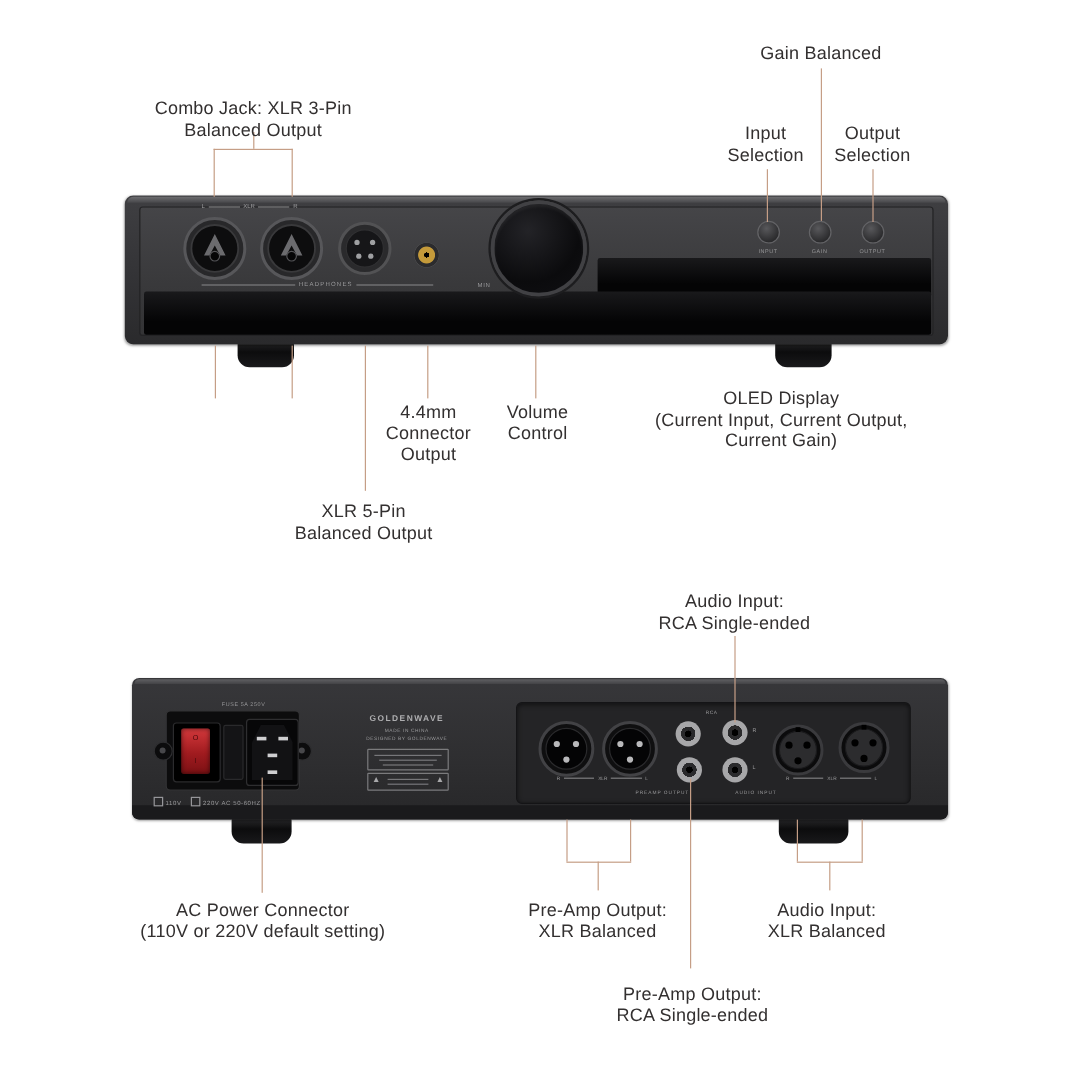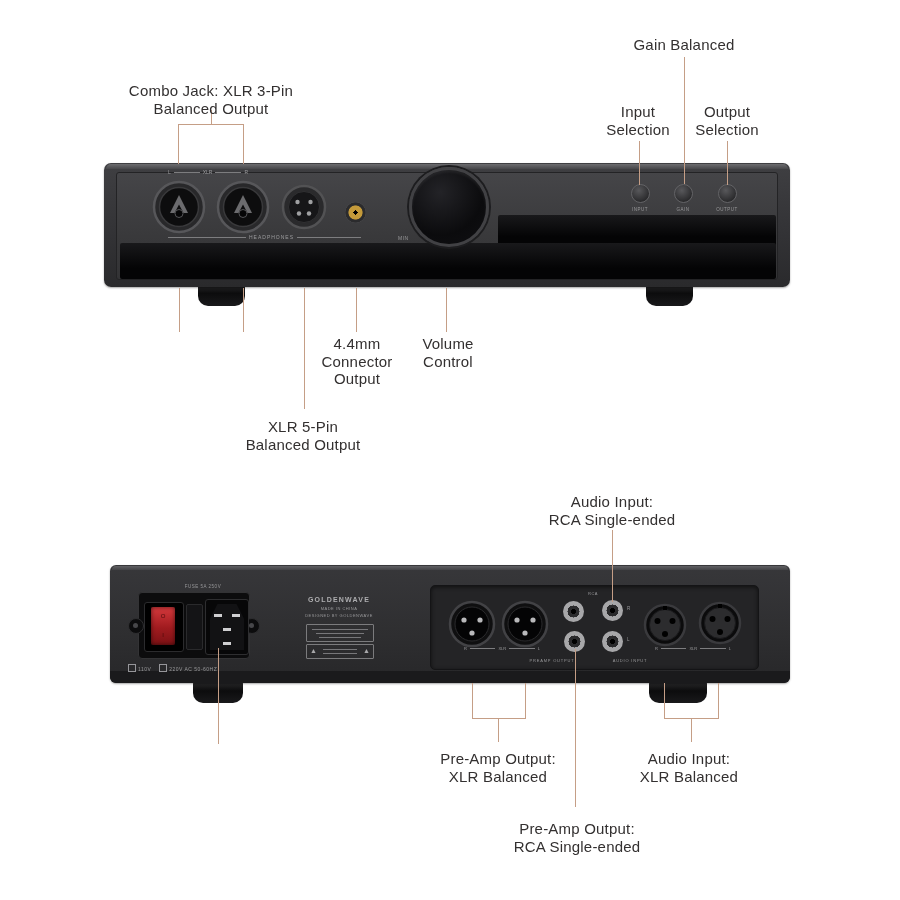--- a/index.html
+++ b/index.html
@@ -64,20 +64,22 @@
   <div class="callout" style="left:684px;top:36px;">Gain Balanced</div>
   <div class="callout" style="left:638px;top:103px;">Input
 Selection</div>
   <div class="callout" style="left:727px;top:103px;">Output
 Selection</div>
   <div class="callout" style="left:357px;top:335px;">4.4mm
 Connector
 Output</div>
   <div class="callout" style="left:448px;top:335px;">Volume
 Control</div>
+  <div class="callout" style="left:651px;top:324px;">OLED Display
+(Current Input, Current Output, Current Gain)</div>
   <div class="callout" style="left:303px;top:418px;">XLR 5-Pin
 Balanced Output</div>
 
   <div class="lv" style="left:211px;top:110px;height:14px;"></div>
   <div class="lh" style="left:178px;top:124px;width:66px;"></div>
   <div class="lv" style="left:178px;top:124px;height:40px;"></div>
   <div class="lv" style="left:243px;top:124px;height:40px;"></div>
   <div class="lv" style="left:684px;top:57px;height:127px;"></div>
   <div class="lv" style="left:639px;top:141px;height:44px;"></div>
   <div class="lv" style="left:727px;top:141px;height:44px;"></div>
@@ -142,20 +144,22 @@
     <div class="pbtn" style="left:527px;top:21px;"></div>
     <div class="pbtn" style="left:570px;top:21px;"></div>
     <div class="pbtn" style="left:614px;top:21px;"></div>
     <div class="tiny c" style="left:536px;top:44px;font-size:4.5px;">INPUT</div>
     <div class="tiny c" style="left:579px;top:44px;font-size:4.5px;">GAIN</div>
     <div class="tiny c" style="left:623px;top:44px;font-size:4.5px;">OUTPUT</div>
   </div>
 
   <div class="callout" style="left:612px;top:493px;">Audio Input:
 RCA Single-ended</div>
+  <div class="callout" style="left:219px;top:750px;">AC Power Connector
+(110V or 220V default setting)</div>
   <div class="callout" style="left:498px;top:750px;">Pre-Amp Output:
 XLR Balanced</div>
   <div class="callout" style="left:689px;top:750px;">Audio Input:
 XLR Balanced</div>
   <div class="callout" style="left:577px;top:820px;">Pre-Amp Output:
 RCA Single-ended</div>
 
   <div class="lv" style="left:612px;top:530px;height:72px;"></div>
   <div class="lv" style="left:218px;top:648px;height:96px;"></div>
   <div class="lv" style="left:472px;top:683px;height:35px;"></div>

